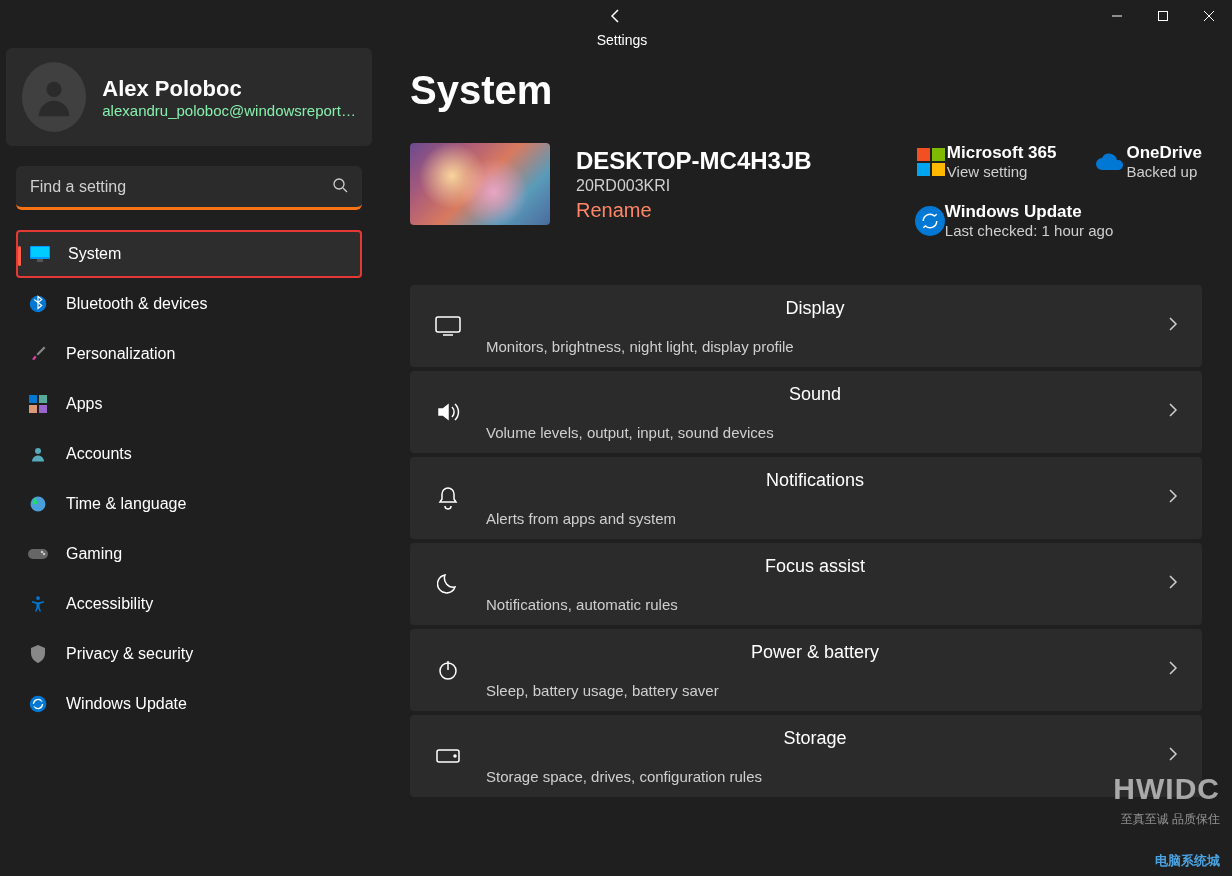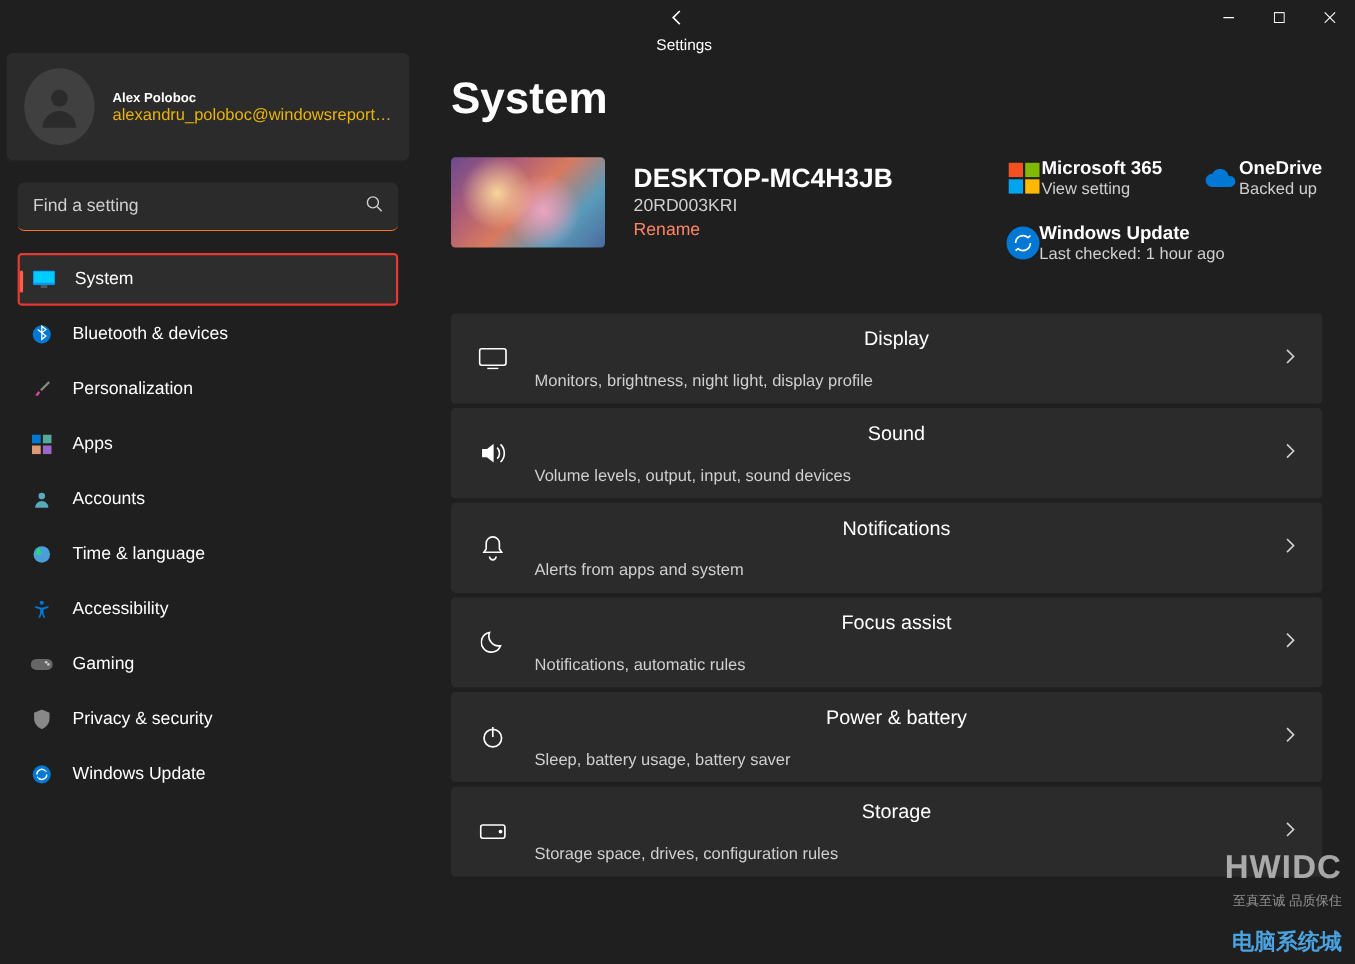--- a/index.html
+++ b/index.html
@@ -10,62 +10,62 @@
 .title-text { font-size: 14px; margin-left: 12px; }
 .win-controls { position: absolute; top: 0; right: 0; display: flex; }
 .win-btn { width: 46px; height: 32px; display: flex; align-items: center; justify-content: center; cursor: pointer; }
 
 .container { display: flex; height: calc(100% - 48px); }
 
 .sidebar { width: 380px; padding: 0 8px 0 6px; display: flex; flex-direction: column; }
 
 .profile-card { background: #2b2b2b; border-radius: 6px; padding: 14px 16px; display: flex; align-items: center; gap: 16px; margin-bottom: 12px; }
 .avatar { width: 70px; height: 70px; border-radius: 50%; background: #404040; display: flex; align-items: center; justify-content: center; }
-.profile-name { font-size: 12px; font-weight: 600; }
-.profile-email { font-size: 15px; color: #eab308; white-space: nowrap; overflow: hidden; text-overflow: ellipsis; max-width: 256px; }
-
-.search-box { background: #2b2b2b; border-radius: 6px; height: 44px; display: flex; align-items: center; padding: 0 14px; margin: 8px 10px 20px 10px; border-bottom: 1px solid #f97316; gap: 48px; }
+.profile-name { font-size: 22px; font-weight: 600; }
+.profile-email { font-size: 15px; color: #86efac; white-space: nowrap; overflow: hidden; text-overflow: ellipsis; max-width: 256px; }
+
+.search-box { background: #2b2b2b; border-radius: 6px; height: 44px; display: flex; align-items: center; padding: 0 14px; margin: 8px 10px 20px 10px; border-bottom: 3px solid #f97316; gap: 48px; }
 .search-input { background: transparent; border: none; outline: none; color: #cfcfcf; font-size: 16px; flex: 1; }
 .search-input::placeholder { color: #cfcfcf; }
 
 .nav-list { display: flex; flex-direction: column; gap: 2px; padding: 0 10px; }
 .nav-item { height: 48px; display: flex; align-items: center; gap: 18px; padding: 0 12px; border-radius: 4px; cursor: pointer; font-size: 16px; }
 .nav-item.selected { background: #2d2d2d; border: 2px solid #e53935; position: relative; }
 .nav-item.selected::before { content: ""; position: absolute; left: 0; top: 14px; width: 3px; height: 20px; background: #ff5f46; border-radius: 2px; }
 .nav-icon { width: 20px; height: 20px; display: flex; align-items: center; justify-content: center; }
 
 .main { flex: 1; padding: 20px 30px 0 30px; overflow-y: auto; }
 .page-title { font-size: 40px; font-weight: 600; margin-bottom: 30px; }
 
 .device-row { display: flex; gap: 30px; margin-bottom: 46px; align-items: flex-start; }
 .device-info { display: flex; gap: 26px; align-items: center; flex: 1; }
 .thumb { width: 140px; height: 82px; border-radius: 4px; background: linear-gradient(135deg, #6b4a8f 0%, #a85a7a 25%, #d97a5f 50%, #5a9bb9 75%, #4a6b9f 100%); position: relative; overflow: hidden; }
 .thumb::after { content: ""; position: absolute; inset: 0; background: radial-gradient(circle at 30% 40%, #f9d49c 0%, transparent 30%), radial-gradient(circle at 60% 60%, #e8a5c4 0%, transparent 35%); }
 .device-name { font-size: 24px; font-weight: 600; }
 .device-model { font-size: 16px; color: #cfcfcf; margin-top: 2px; }
-.rename-link { font-size: 16px; color: #ff8566; margin-top: 4px; cursor: pointer; }
+.rename-link { font-size: 20px; color: #ff8566; margin-top: 4px; cursor: pointer; }
 
 .cards { display: flex; flex-direction: column; gap: 22px; }
 .card-row { display: flex; gap: 38px; }
 .service-card { display: flex; align-items: center; cursor: pointer; }
 .service-icon { width: 32px; height: 32px; display: flex; align-items: center; justify-content: center; }
 .service-title { font-size: 17px; font-weight: 600; }
 .service-sub { font-size: 15px; color: #cfcfcf; }
 
 .settings-list { display: flex; flex-direction: column; gap: 4px; }
 .setting-item { background: #2b2b2b; border-radius: 4px; height: 82px; display: flex; align-items: center; padding: 0 24px; cursor: pointer; gap: 24px; }
 .setting-icon { width: 28px; height: 28px; display: flex; align-items: center; justify-content: center; color: #ffffff; }
 .setting-text { flex: 1; }
 .setting-title { font-size: 18px; text-align: center; }
 .setting-sub { font-size: 15px; color: #cfcfcf; margin-top: 19px; }
 .chevron { color: #cfcfcf; }
 
 .watermark { position: absolute; right: 12px; bottom: 70px; font-size: 30px; font-weight: 800; color: rgba(255,255,255,0.6); letter-spacing: 1px; }
 .watermark-sub { position: absolute; right: 12px; bottom: 48px; font-size: 12px; color: rgba(255,255,255,0.5); }
-.watermark-logo { position: absolute; right: 12px; bottom: 6px; font-size: 20px; font-weight: 700; color: #4aa3e0; }
+.watermark-logo { position: absolute; right: 12px; bottom: 6px; font-size: 13px; font-weight: 700; color: #4aa3e0; }
 
 .ms-logo { display: grid; grid-template-columns: 13px 13px; grid-template-rows: 13px 13px; gap: 2px; }
 .ms-logo span:nth-child(1){background:#f25022;} .ms-logo span:nth-child(2){background:#7fba00;}
 .ms-logo span:nth-child(3){background:#00a4ef;} .ms-logo span:nth-child(4){background:#ffb900;}
 </style>
 </head>
 <body>
 
 <div class="titlebar">
   <div class="back-btn">
@@ -170,36 +170,36 @@
           <span class="nav-icon">
             <svg width="18" height="18" viewBox="0 0 24 24" fill="#4a9ed9">
               <circle cx="12" cy="12" r="10"></circle>
               <path fill="#2d6" d="M8 4c-2 2-3 5-3 8h6c0-3-1-6-3-8z"></path>
             </svg>
           </span>
           <span>Time &amp; language</span>
         </div>
         <div class="nav-item">
           <span class="nav-icon">
-            <svg width="18" height="18" viewBox="0 0 24 24" fill="#0078d4">
-              <circle cx="12" cy="4" r="2.5"></circle>
-              <path d="M4 8l8 2 8-2v2l-6 2v4l2 6h-2l-2-5-2 5H8l2-6v-4L4 10z"></path>
-            </svg>
-          </span>
-          <span>Accessibility</span>
-        </div>
-        <div class="nav-item">
-          <span class="nav-icon">
             <svg width="20" height="14" viewBox="0 0 20 14" fill="#666">
               <rect x="0" y="2" width="20" height="10" rx="5"></rect>
               <circle cx="14" cy="5" r="1.2" fill="#ccc"></circle>
               <circle cx="16" cy="7" r="1.2" fill="#ccc"></circle>
             </svg>
           </span>
           <span>Gaming</span>
+        </div>
+        <div class="nav-item">
+          <span class="nav-icon">
+            <svg width="18" height="18" viewBox="0 0 24 24" fill="#0078d4">
+              <circle cx="12" cy="4" r="2.5"></circle>
+              <path d="M4 8l8 2 8-2v2l-6 2v4l2 6h-2l-2-5-2 5H8l2-6v-4L4 10z"></path>
+            </svg>
+          </span>
+          <span>Accessibility</span>
         </div>
         <div class="nav-item">
           <span class="nav-icon">
             <svg width="16" height="18" viewBox="0 0 16 18" fill="#888">
               <path d="M8 0l7 3v5c0 5-3 8-7 10-4-2-7-5-7-10V3z"></path>
             </svg>
           </span>
           <span>Privacy &amp; security</span>
         </div>
         <div class="nav-item">

